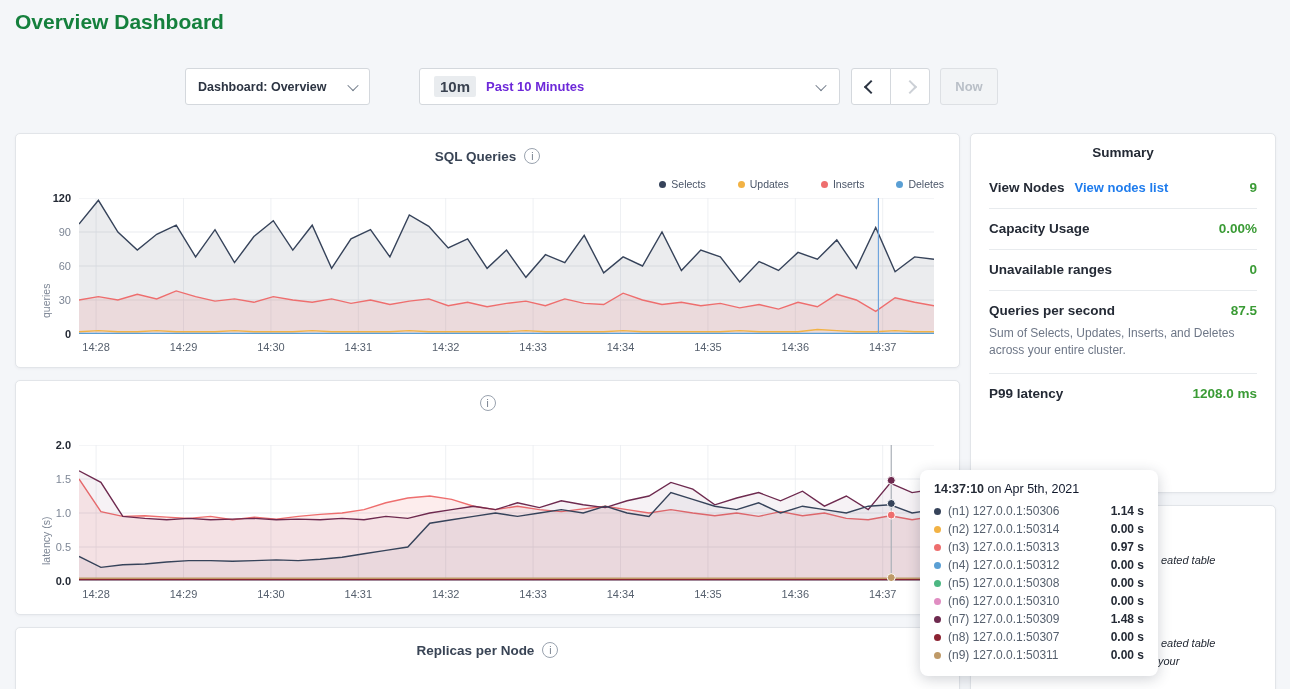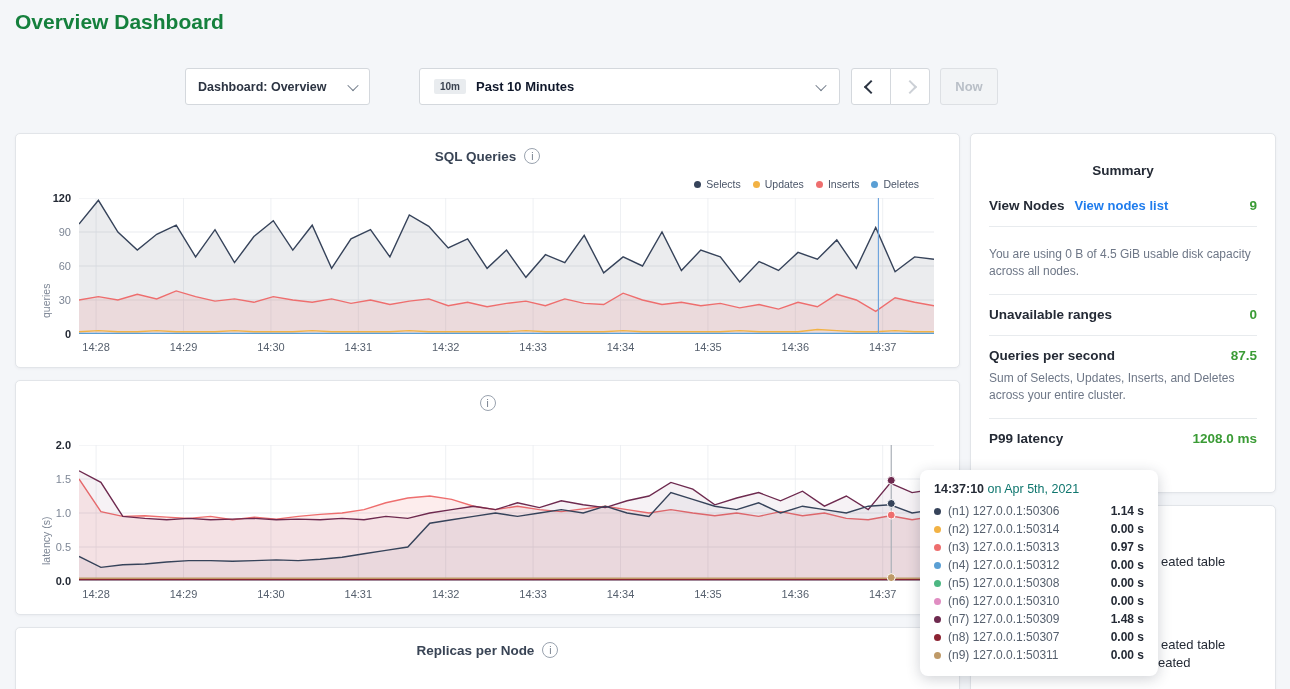--- a/index.html
+++ b/index.html
@@ -11,22 +11,22 @@
   .dd{position:absolute;top:68px;height:37px;background:#fff;border:1px solid #d4d8dd;border-radius:3px;
       display:flex;align-items:center;padding:0 12px;font-size:12.5px;font-weight:700;color:#2c3442;
       cursor:pointer;box-sizing:border-box;}
   #dd-graph{left:15px;width:144px}
   #dd-dashboard{left:185px;width:185px}
   .chev{display:inline-block;width:7px;height:7px;border-right:1.6px solid #707a88;border-bottom:1.6px solid #707a88;
         transform:rotate(45deg) translate(-1px,-1px);margin-left:auto;flex:none;}
   .time-selector{position:absolute;left:419px;top:68px;width:421px;height:37px;background:#fff;
         border:1px solid #d4d8dd;border-radius:3px;display:flex;align-items:center;padding:0 14px;
         box-sizing:border-box;cursor:pointer;}
-  .time-badge{background:#e9ecef;border-radius:2px;padding:2px 6px;font-size:10px;font-weight:700;color:#3a4250;margin-right:10px;}
-  .time-label{font-size:13px;font-weight:700;color:#0f172a;}
+  .time-badge{background:#e9ecef;border-radius:2px;padding:2px 6px;font-size:15px;font-weight:700;color:#3a4250;margin-right:10px;}
+  .time-label{font-size:13px;font-weight:700;color:#6d28d9;}
   .nav-btn{position:absolute;top:68px;width:40px;height:37px;background:#fff;border:1px solid #d4d8dd;
         display:flex;align-items:center;justify-content:center;cursor:pointer;box-sizing:border-box;padding:0;}
   #btn-prev{left:851px;border-radius:3px 0 0 3px;}
   #btn-next{left:890px;border-radius:0 3px 3px 0;}
   .chev-left{display:inline-block;width:8px;height:8px;border-left:2px solid #2c3442;border-bottom:2px solid #2c3442;transform:rotate(45deg);}
   .chev-right{display:inline-block;width:8px;height:8px;border-right:2px solid #ccd0d6;border-top:2px solid #ccd0d6;transform:rotate(45deg);}
   .now-btn{position:absolute;left:940px;top:68px;width:58px;height:37px;background:#f2f4f6;border:1px solid #dde0e4;
         border-radius:3px;font-size:13px;font-weight:700;color:#b9bfc7;font-family:inherit;}
 
   
@@ -36,57 +36,57 @@
   #panel-latency{left:15px;top:380px;width:945px;height:235px;}
   #panel-replicas{left:15px;top:627px;width:945px;height:120px;}
   #panel-events{left:970px;top:505px;width:306px;height:230px;}
 
   .chart-title-row{position:absolute;top:14px;left:0;right:0;display:flex;justify-content:center;align-items:center;gap:8px;}
   .chart-title{font-size:13.5px;font-weight:700;color:#394455;}
   .info-icon{width:16px;height:16px;border:1.5px solid #9aa3af;border-radius:50%;color:#6d7786;font-size:10px;
         display:inline-flex;align-items:center;justify-content:center;cursor:pointer;box-sizing:border-box;}
   .info-icon::after{content:"i";}
 
-  .legend{position:absolute;top:44px;right:40px;display:flex;gap:12px;align-items:flex-end;}
+  .legend{position:absolute;top:44px;right:15px;display:flex;gap:32px;align-items:flex-end;}
   .lg-item{display:inline-flex;align-items:center;gap:5px;font-size:10.5px;color:#4a5568;cursor:pointer;}
   .lg-dot{width:7px;height:7px;border-radius:50%;}
 
   .plot-area{position:absolute;left:0;top:64px;right:0;height:164px;}
   .plot{position:absolute;left:63px;top:0;width:855px;height:136px;}
   .ylabels{position:absolute;left:0;top:0;width:55px;height:136px;}
   .ytick{position:absolute;right:0;font-size:11px;color:#7d8695;line-height:14px;}
   .ytick.strong{color:#242a35;font-weight:700;}
   .xlabels{position:absolute;left:63px;top:143px;width:855px;height:16px;}
   .xtick{position:absolute;transform:translateX(-50%);font-size:11px;color:#56606e;white-space:nowrap;}
   .axis-unit{position:absolute;left:24px;top:120px;transform:rotate(-90deg);transform-origin:left top;
         font-size:10.5px;color:#7d8695;white-space:nowrap;}
 
   
-  #panel-summary{left:970px;top:133px;width:306px;height:360px;padding:25px 18px;overflow:hidden;}
+  #panel-summary{left:970px;top:133px;width:306px;height:360px;padding:7px 18px;overflow:hidden;}
   .summary-title{margin:4px 0 8px;text-align:center;font-size:13.5px;font-weight:700;color:#242a35;}
   .stat{padding:12px 0 13px;}
   .stat + .stat{border-top:1px solid #e8ebee;}
   .stat-row{display:flex;align-items:baseline;}
   .stat-label{font-size:13.5px;font-weight:700;color:#242a35;}
   .stat-link{font-size:13px;font-weight:700;color:#1f7ced;margin-left:10px;cursor:pointer;text-decoration:none;}
   .stat-value{margin-left:auto;font-size:13.5px;font-weight:700;color:#3a9b35;}
   .stat-desc{margin-top:7px;font-size:12px;color:#6e7787;line-height:1.45;}
 
   
   .tooltip{position:absolute;left:920px;top:470px;width:238px;background:#fff;border-radius:8px;
         box-shadow:0 3px 14px rgba(40,50,70,.22);padding:12px 14px;z-index:30;box-sizing:border-box;}
   .tt-title{font-size:12.5px;margin-bottom:6px;}
   .tt-time{color:#242a35;font-weight:600;}
-  .tt-date{color:#0f766e;}
+  .tt-date{color:#0f172a;}
   .tt-row{display:flex;align-items:center;gap:7px;height:18px;}
   .tt-dot{width:7px;height:7px;border-radius:50%;flex:none;}
   .tt-label{font-size:12px;color:#56606e;white-space:nowrap;}
   .tt-value{margin-left:auto;font-size:12px;font-weight:700;color:#242a35;}
 
-  .event-fragment{position:absolute;font-size:13px;color:#242a35;white-space:nowrap;}
+  .event-fragment{position:absolute;font-size:11px;color:#242a35;white-space:nowrap;font-style:italic;}
 </style>
 </head>
 <body>
 
 <div class="page">
 
   <h1 class="page-title">Overview Dashboard</h1>
 
   <div class="dd" id="dd-dashboard">
     <span>Dashboard: Overview</span>
@@ -250,21 +250,24 @@
 
     <div class="stat">
       <div class="stat-row">
         <span class="stat-label">View Nodes</span>
         <a class="stat-link">View nodes list</a>
         <span class="stat-value">9</span>
       </div>
     </div>
 
     <div class="stat">
-      <div class="stat-desc">You are using 0 B of 4.5 GiB usable disk capacity across all nodes.</div>
+      <div class="stat-row">
+        <span class="stat-label">Capacity Usage</span>
+        <span class="stat-value">0.00%</span>
+      </div>
     </div>
 
     <div class="stat">
       <div class="stat-row">
         <span class="stat-label">Unavailable ranges</span>
         <span class="stat-value">0</span>
       </div>
     </div>
 
     <div class="stat">
@@ -279,21 +282,21 @@
       <div class="stat-row">
         <span class="stat-label">P99 latency</span>
         <span class="stat-value">1208.0 ms</span>
       </div>
     </div>
   </section>
 
   <section class="panel" id="panel-events">
     <span class="event-fragment" style="left:190px;top:48px">eated table</span>
     <span class="event-fragment" style="left:190px;top:131px">eated table</span>
-    <span class="event-fragment" style="left:187px;top:149px">eated</span>
+    <span class="event-fragment" style="left:187px;top:149px">your</span>
   </section>
 
   <div class="tooltip">
     <div class="tt-title">
       <span class="tt-time">14:37:10</span>
       <span class="tt-date">on Apr 5th, 2021</span>
     </div>
     <div class="tt-rows">
         <div class="tt-row">
           <span class="tt-dot" style="background: rgb(54, 67, 90);"></span>

